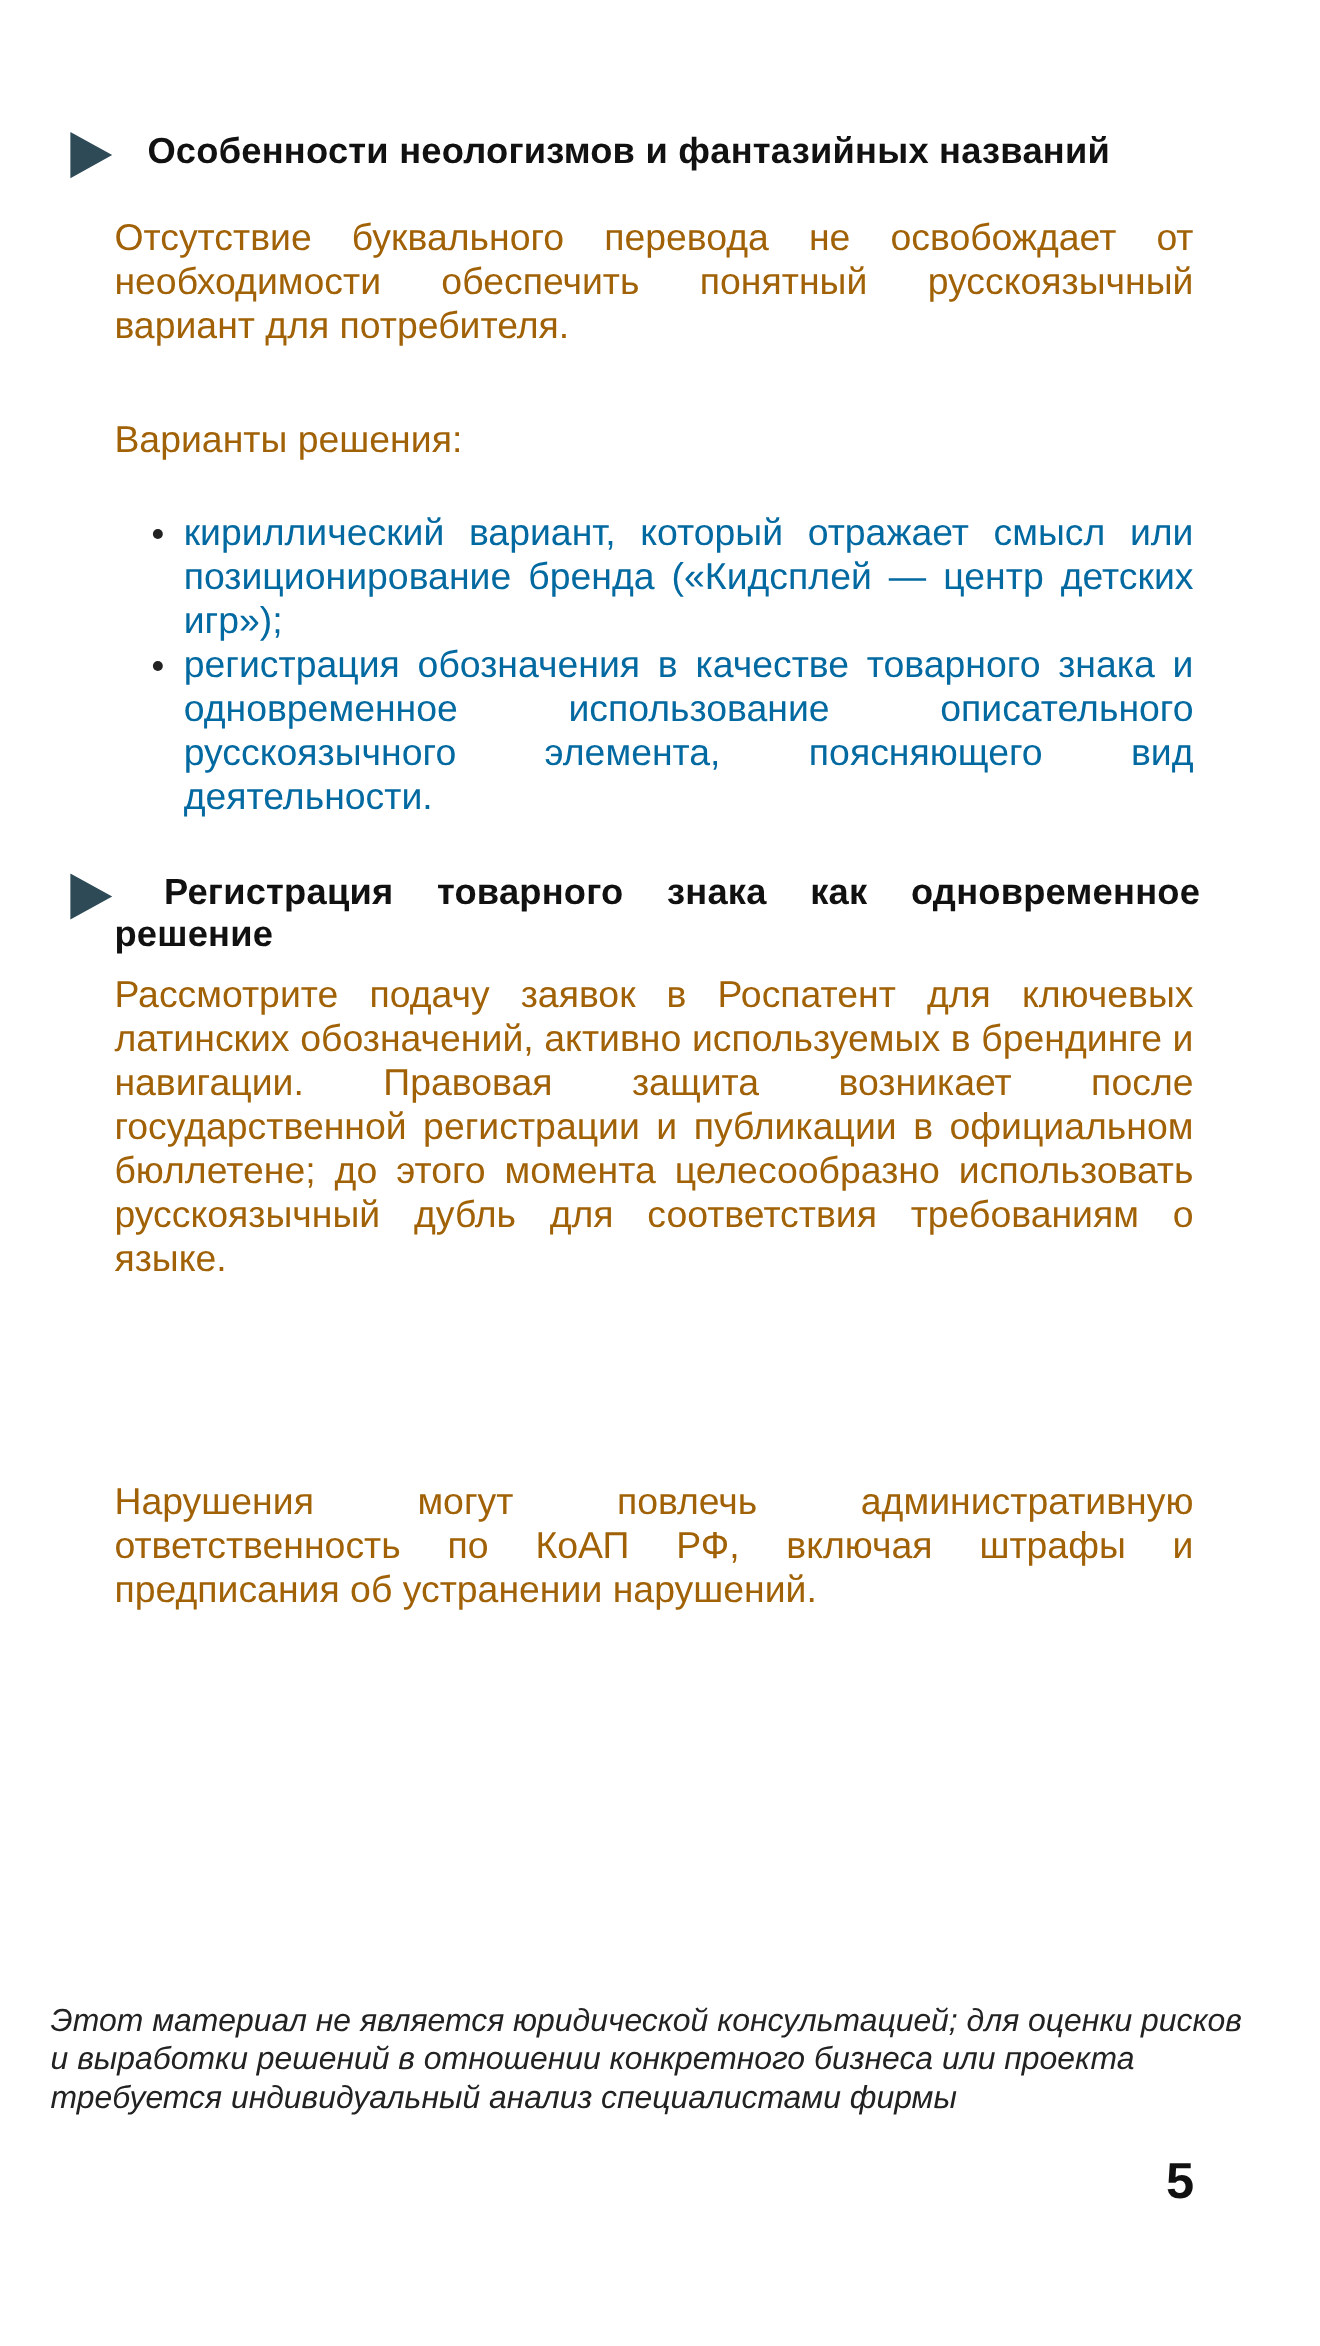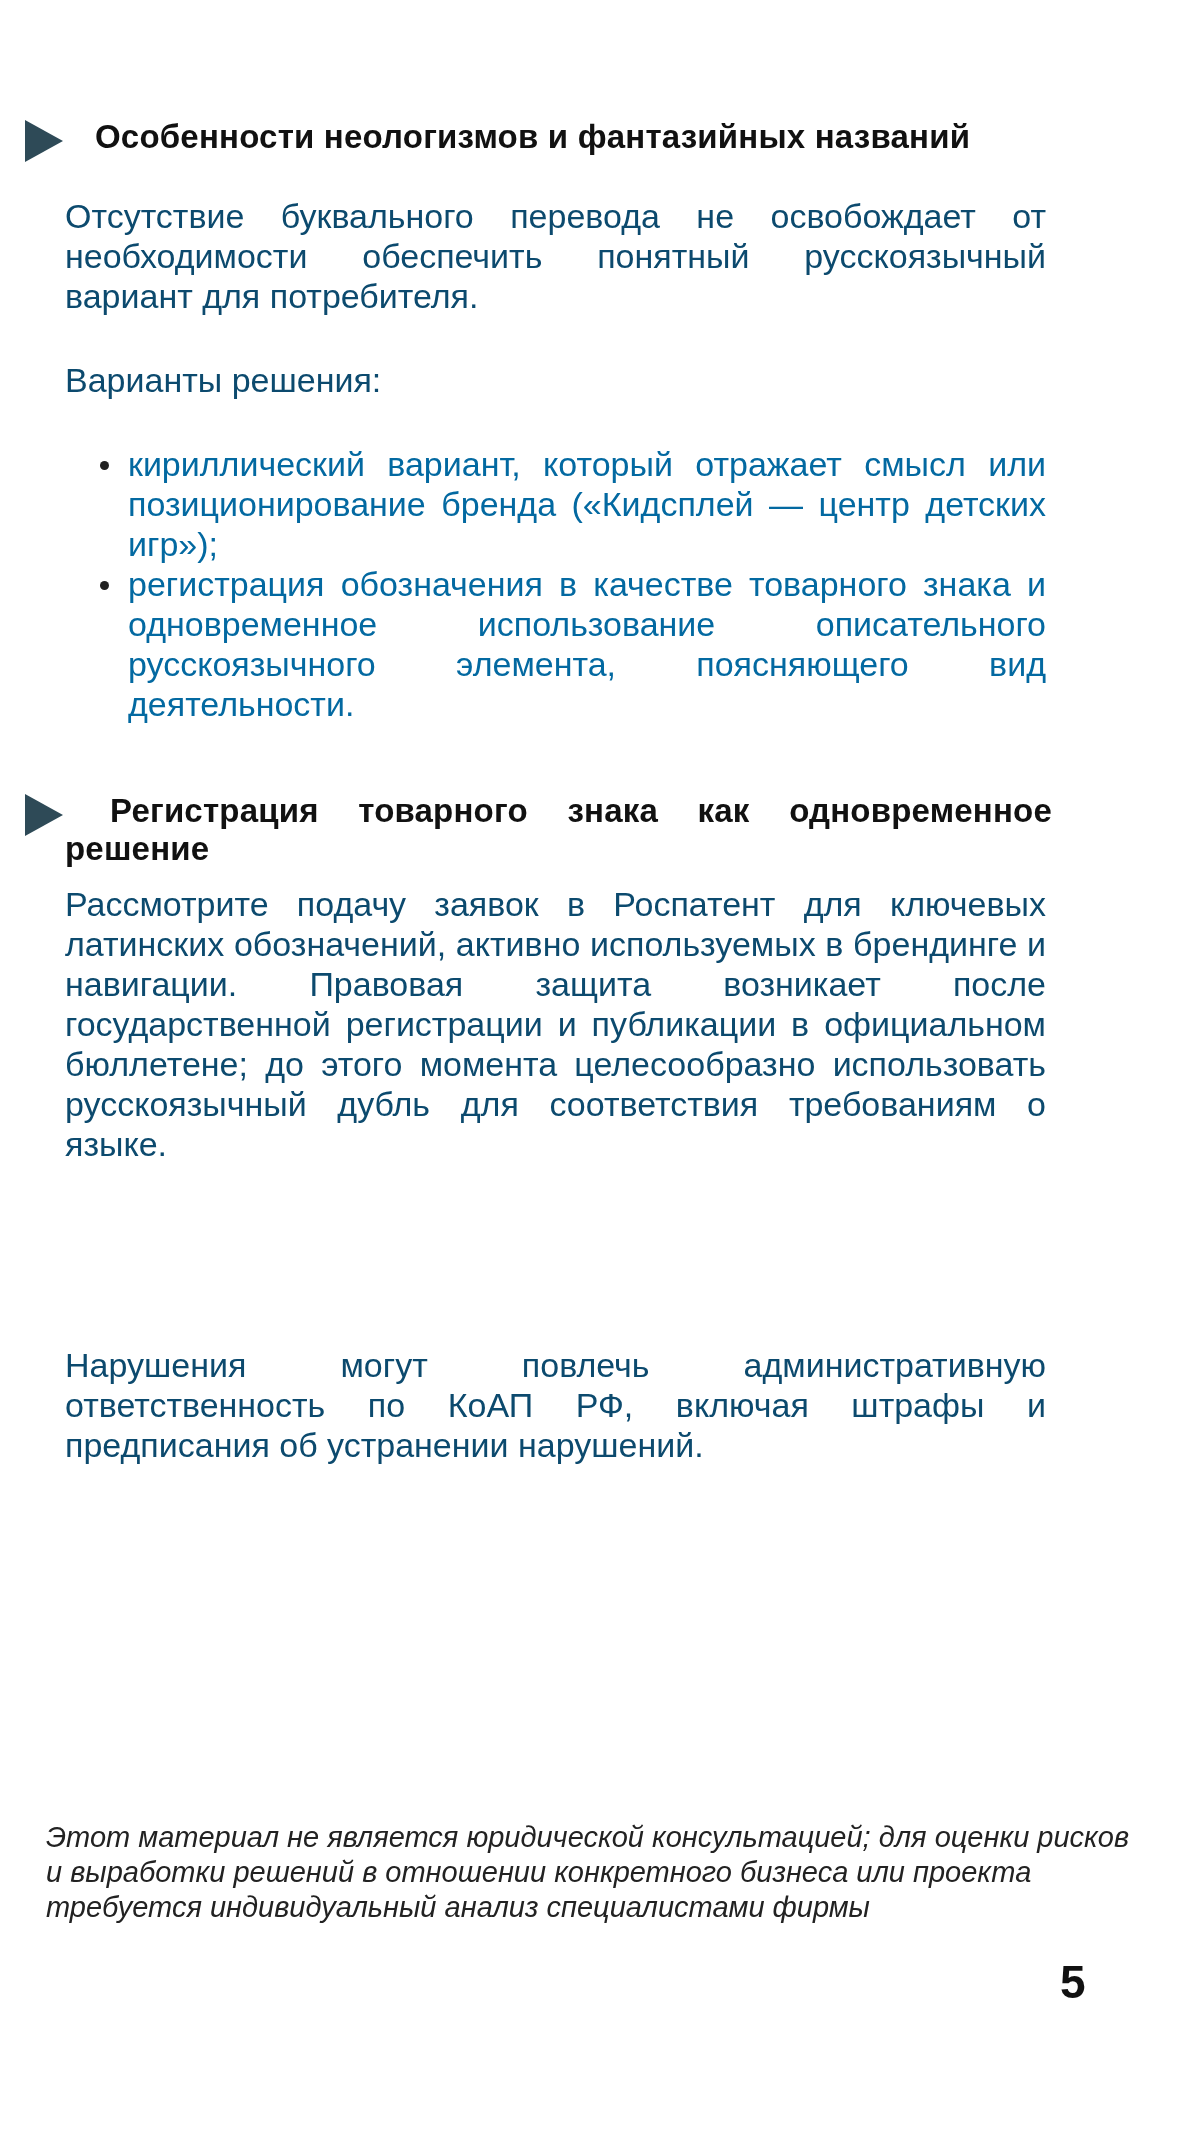--- a/index.html
+++ b/index.html
@@ -1,44 +1,44 @@
 <!DOCTYPE html>
 <html><head>
   <meta charset="utf-8">
   <style>
     html, body { margin: 0; padding: 0; background: #ffffff; }
     body { width: 1200px; height: 2133px; position: relative; overflow: hidden;
            font-family: "Liberation Sans", sans-serif; color: #1f1f1f; }
-    .section { position: absolute; left: 0; width: 1112px; }
+    .section { position: absolute; left: 0; width: 1112px; padding-left: 39px; }
     .heading { position: relative; padding-left: 95px; padding-right: 60px;
                font-weight: bold; font-size: 33px; line-height: 38px; color: #111; letter-spacing: 0.2px; }
     .heading.wrap { padding-left: 65px; text-indent: 45px; text-align: justify; }
     .marker { position: absolute; left: 25px; top: 2px; width: 0; height: 0;
               border-top: 21px solid transparent; border-bottom: 21px solid transparent;
               border-left: 38px solid #2e4a57; }
     .para { padding-left: 65px; padding-right: 66px; font-size: 34px; line-height: 40px;
-            text-align: justify; color: #0c4a6e; }
+            text-align: justify; color: #a16207; }
     ul.bullets { margin: 0; padding-left: 128px; padding-right: 66px; list-style: none; }
     ul.bullets li { position: relative; font-size: 34px; line-height: 40px; text-align: justify; color: #0369a1; }
     ul.bullets li::before { content: ""; position: absolute; left: -28px; top: 17px;
                             width: 9px; height: 9px; border-radius: 50%; background: #222; }
     .disclaimer { position: absolute; left: 46px; top: 1820px; width: 1100px;
                   font-style: italic; font-size: 29px; line-height: 35px; color: #222; }
     .page-num { position: absolute; left: 1060px; top: 1955px; font-weight: bold; font-size: 46px; color: #111; }
   </style>
 </head>
 <body>
 
 <div class="section" style="top:118px;">
   <div class="heading">
     <span class="marker"></span>
     <span>Особенности неологизмов и фантазийных названий</span>
   </div>
   <div class="para" style="margin-top:40px;">Отсутствие буквального перевода не освобождает от необходимости обеспечить понятный русскоязычный вариант для потребителя.</div>
-  <div class="para" style="margin-top:44px;">Варианты решения:</div>
+  <div class="para" style="margin-top:64px;">Варианты решения:</div>
   <ul class="bullets" style="margin-top:44px;">
     <li>кириллический вариант, который отражает смысл или позиционирование бренда («Кидсплей — центр детских игр»);</li>
     <li>регистрация обозначения в качестве товарного знака и одновременное использование описательного русскоязычного элемента, поясняющего вид деятельности.</li>
   </ul>
 </div>
 
 <div class="section" style="top:792px;">
   <div class="heading wrap">
     <span class="marker"></span>
     <span>Регистрация товарного знака как одновременное решение</span>

